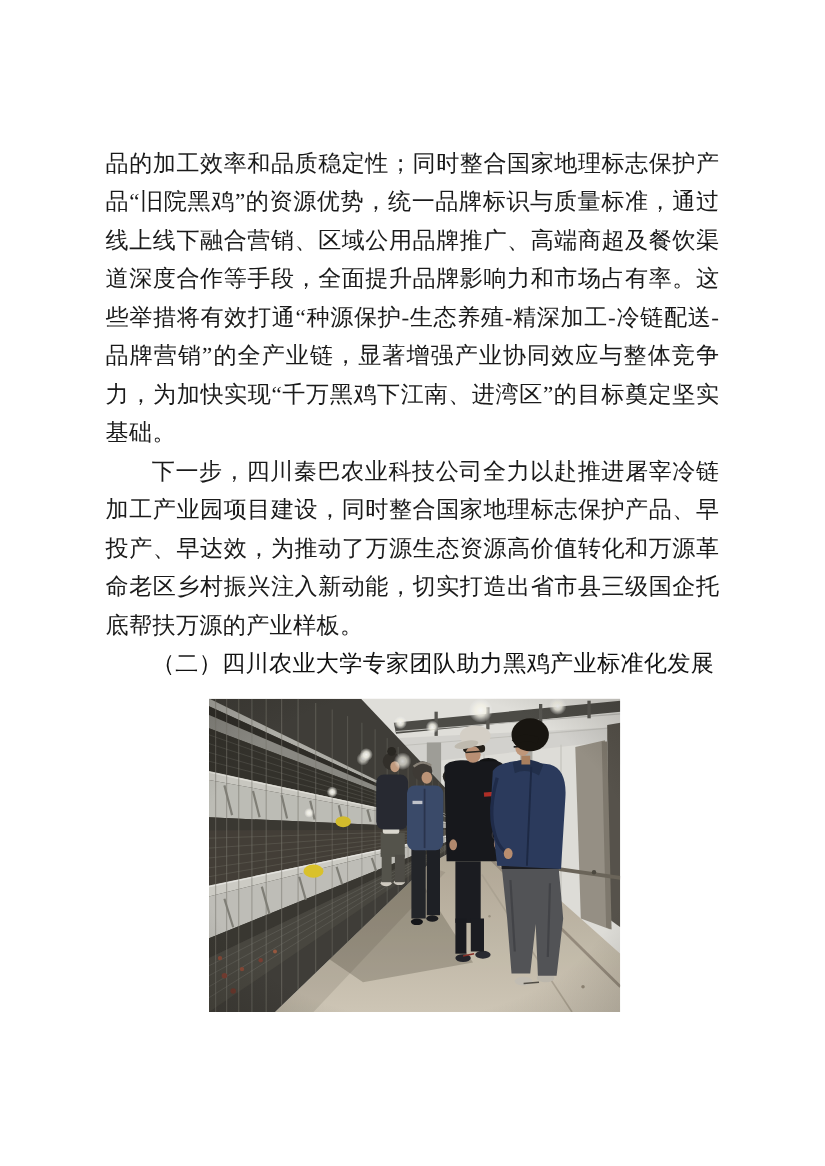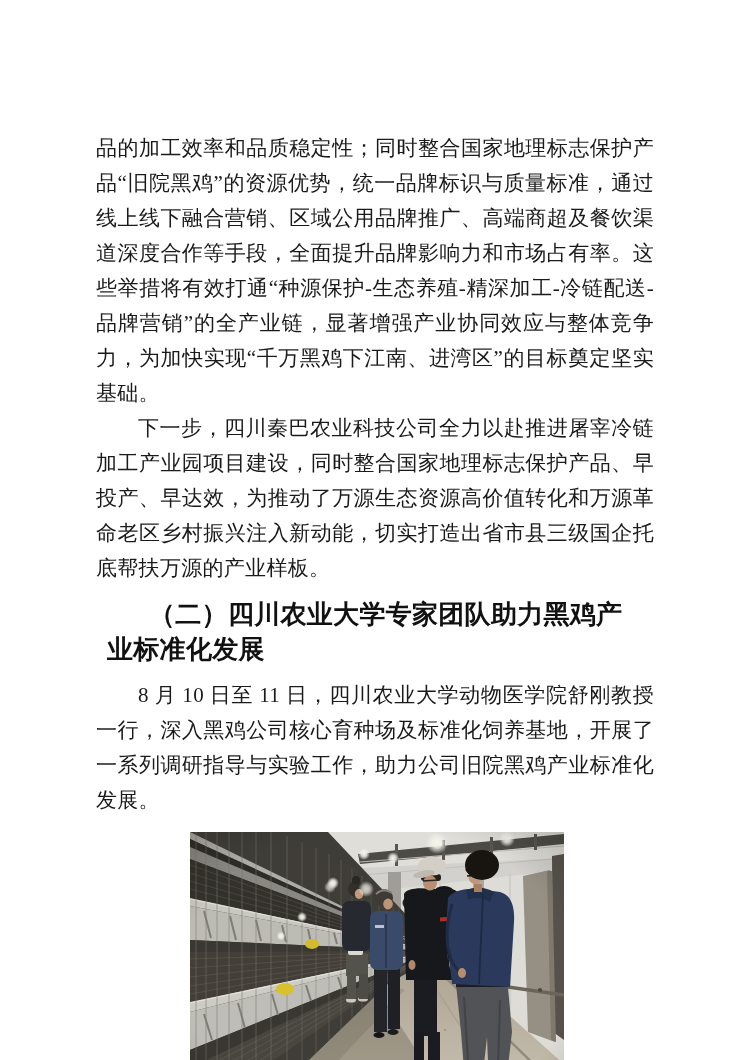--- a/index.html
+++ b/index.html
@@ -8,38 +8,37 @@
     font-family:"Liberation Serif","DejaVu Serif",serif;
   }
   .page{position:relative;width:750px;height:1060px;background:#ffffff;overflow:hidden;}
   .doc-body{position:absolute;left:96px;top:131px;width:558px;}
   .para{
     margin:0;font-size:21px;line-height:35px;color:#1a1a1a;
     text-align:justify;text-justify:inter-ideograph;letter-spacing:0.3px;font-family:Liberation Serif, serif;
   }
   .para.indent{text-indent:42px;}
   .heading{
-    margin:11px;font-size:26px;line-height:35px;color:#111111;font-weight:bold;
+    margin:0;font-size:21px;line-height:35px;color:#111111;font-weight:normal;
     text-indent:42px;letter-spacing:0.3px;
   }
   .photo-wrap{
     margin:14px 0 0 94px;width:374px;height:285px;overflow:hidden;
     line-height:0;
   }
   .photo-wrap svg{display:block;}
 </style>
 </head>
 <body>
 
 <div class="page">
   <div class="doc-body">
     <p class="para">品的加工效率和品质稳定性；同时整合国家地理标志保护产品“旧院黑鸡”的资源优势，统一品牌标识与质量标准，通过线上线下融合营销、区域公用品牌推广、高端商超及餐饮渠道深度合作等手段，全面提升品牌影响力和市场占有率。这些举措将有效打通“种源保护-生态养殖-精深加工-冷链配送-品牌营销”的全产业链，显著增强产业协同效应与整体竞争力，为加快实现“千万黑鸡下江南、进湾区”的目标奠定坚实基础。</p>
     <p class="para indent">下一步，四川秦巴农业科技公司全力以赴推进屠宰冷链加工产业园项目建设，同时整合国家地理标志保护产品、早投产、早达效，为推动了万源生态资源高价值转化和万源革命老区乡村振兴注入新动能，切实打造出省市县三级国企托底帮扶万源的产业样板。</p>
     <h3 class="heading">（二）四川农业大学专家团队助力黑鸡产业标准化发展</h3>
-    <p class="para indent">8 月 10 日至 11 日，四川农业大学动物医学院舒刚教授一行，深入黑鸡公司核心育种场及标准化饲养基地，开展了一系列调研指导与实验工作，助力公司旧院黑鸡产业标准化发展。</p>
 
     <figure class="photo-wrap" aria-label="四名调研人员站在标准化养殖基地走道上，查看左侧层叠式鸡笼设备">
       <svg width="374" height="285" viewBox="0 0 374 285" xmlns="http://www.w3.org/2000/svg">
         <defs>
           <linearGradient id="floorG" x1="0" y1="0" x2="0" y2="1">
             <stop offset="0" stop-color="#b4aa99"></stop>
             <stop offset="1" stop-color="#d6cebe"></stop>
           </linearGradient>
           <radialGradient id="glow" cx="0.5" cy="0.5" r="0.5">
             <stop offset="0" stop-color="#ffffff" stop-opacity="1"></stop>

